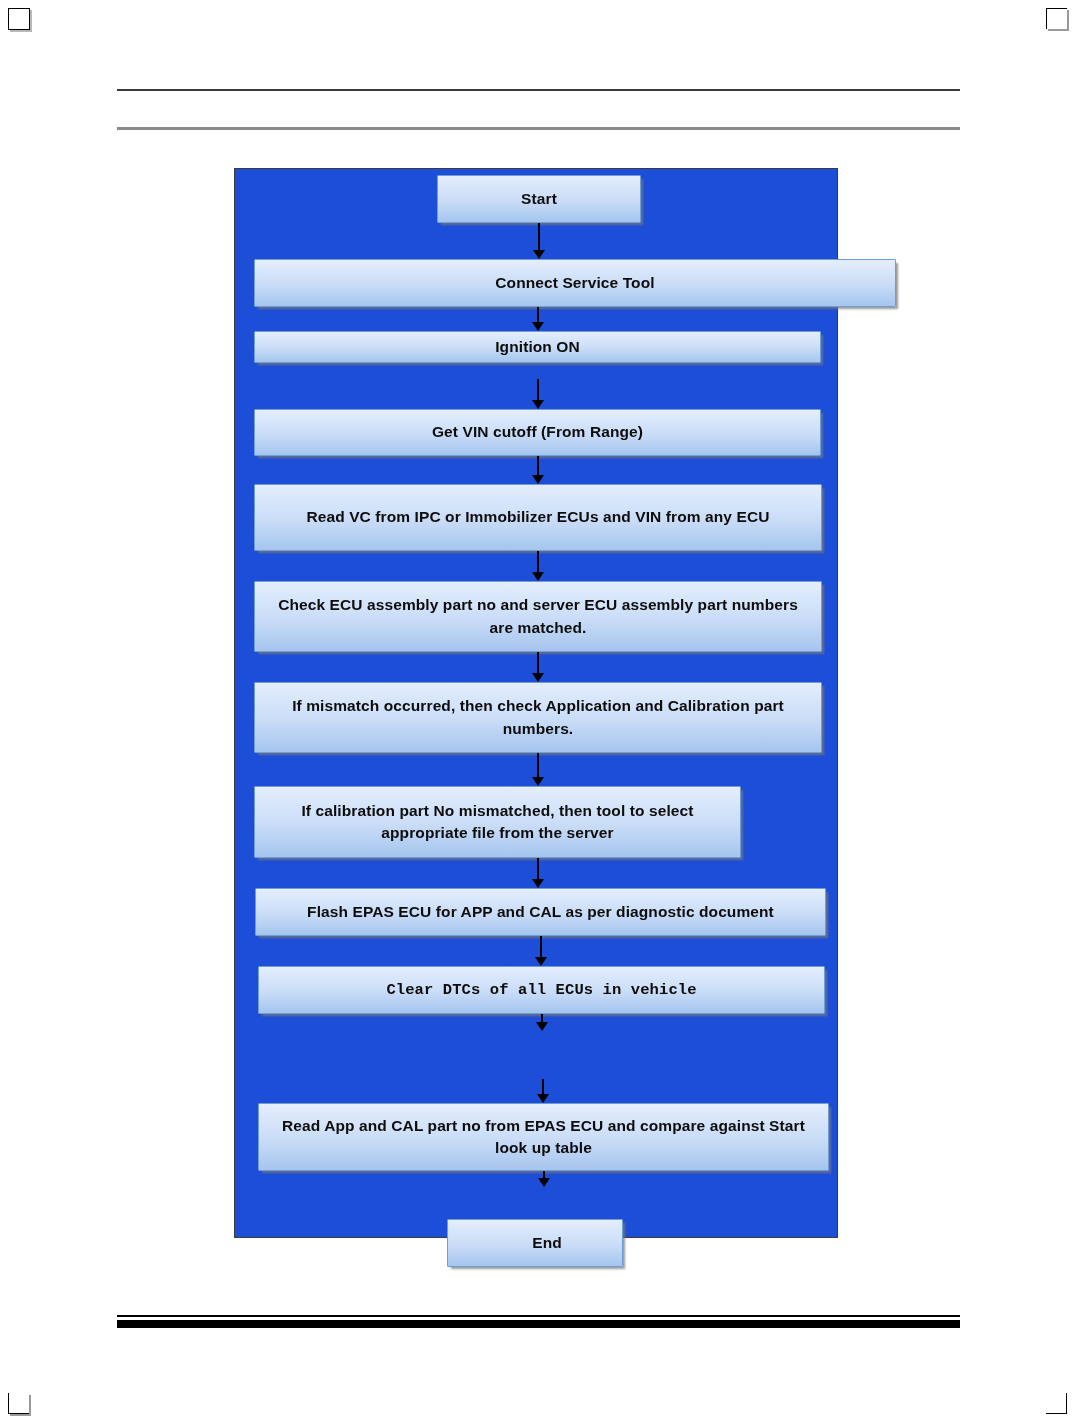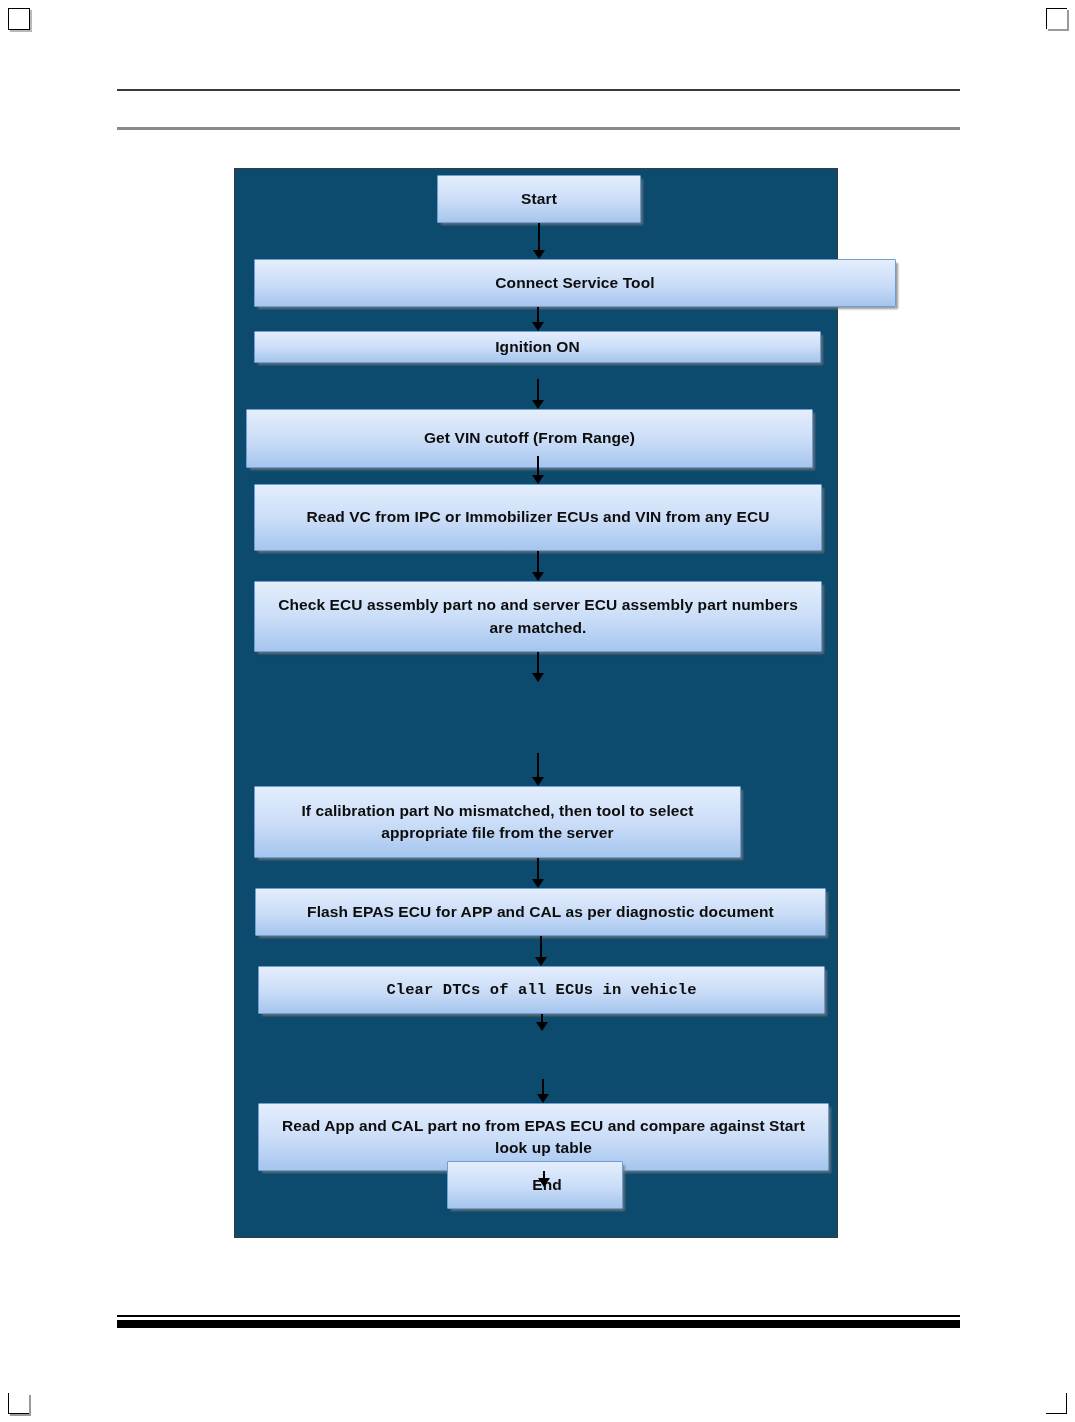--- a/index.html
+++ b/index.html
@@ -85,21 +85,21 @@
   }
 
   
   .chart-frame {
     position: absolute;
     left: 234px;
     top: 168px;
     width: 604px;
     height: 1070px;
     border: 1.5px solid #3b3b3b;
-    background: #0c4a6e;
+    background: #1d4ed8;
     box-sizing: border-box;
   }
 
   .chart-inner {
     position: relative;
     width: 100%;
     height: 100%;
   }
 
   
@@ -172,42 +172,45 @@
   <div class="chart-inner" id="canvas">
       <div class="node" style="left: 202px; top: 6px; width: 204px; height: 48px;">
         <span class="node-label">Start</span>
       </div>
       <div class="node" style="left: 19px; top: 90px; width: 642px; height: 48px;">
         <span class="node-label">Connect Service Tool</span>
       </div>
       <div class="node" style="left: 19px; top: 162px; width: 567px; height: 32px;">
         <span class="node-label">Ignition ON</span>
       </div>
-      <div class="node" style="left: 11px; top: 240px; width: 567px; height: 59px;">
+      <div class="node" style="left: 19px; top: 240px; width: 567px; height: 47px;">
         <span class="node-label">Get VIN cutoff (From Range)</span>
       </div>
       <div class="node" style="left: 19px; top: 412px; width: 568px; height: 71px;">
         <span class="node-label">Check ECU assembly part no and server ECU assembly part numbers are matched.</span>
       </div>
       <div class="node" style="left: 19px; top: 315px; width: 568px; height: 67px;">
         <span class="node-label">Read VC from IPC or Immobilizer ECUs and VIN from any ECU</span>
       </div>
+      <div class="node" style="left: 19px; top: 513px; width: 568px; height: 71px;">
+        <span class="node-label">If mismatch occurred, then check Application and Calibration part numbers.</span>
+      </div>
       <div class="node" style="left: 19px; top: 617px; width: 487px; height: 72px;">
         <span class="node-label">If calibration part No mismatched, then tool to select appropriate file from the server</span>
       </div>
       <div class="node" style="left: 20px; top: 719px; width: 571px; height: 48px;">
         <span class="node-label">Flash EPAS ECU for APP and CAL as per diagnostic document</span>
       </div>
       <div class="node" style="left: 23px; top: 797px; width: 567px; height: 48px; font-family: Liberation Mono, monospace;">
         <span class="node-label">Clear DTCs of all ECUs in vehicle</span>
       </div>
       <div class="node" style="left: 23px; top: 934px; width: 571px; height: 68px;">
         <span class="node-label">Read App and CAL part no from EPAS ECU and compare against Start look up table</span>
       </div>
-      <div class="node" style="left: 212px; top: 992px; width: 176px; height: 48px; padding-left: 34px;">
+      <div class="node" style="left: 212px; top: 1050px; width: 176px; height: 48px; padding-left: 34px;">
         <span class="node-label">End</span>
       </div>
       <div class="conn" style="left: 297px; top: 54px; height: 36px;">
         <div class="conn-line"></div>
         <div class="conn-head"></div>
       </div>
       <div class="conn" style="left: 295.5px; top: 138px; height: 24px;">
         <div class="conn-line"></div>
         <div class="conn-head"></div>
       </div>

